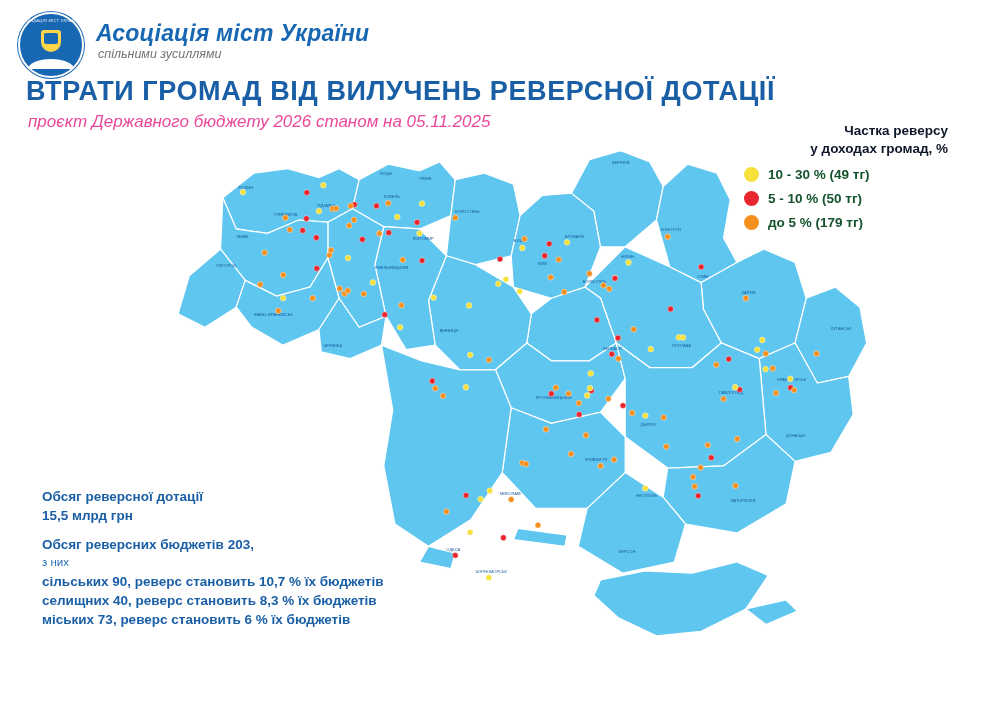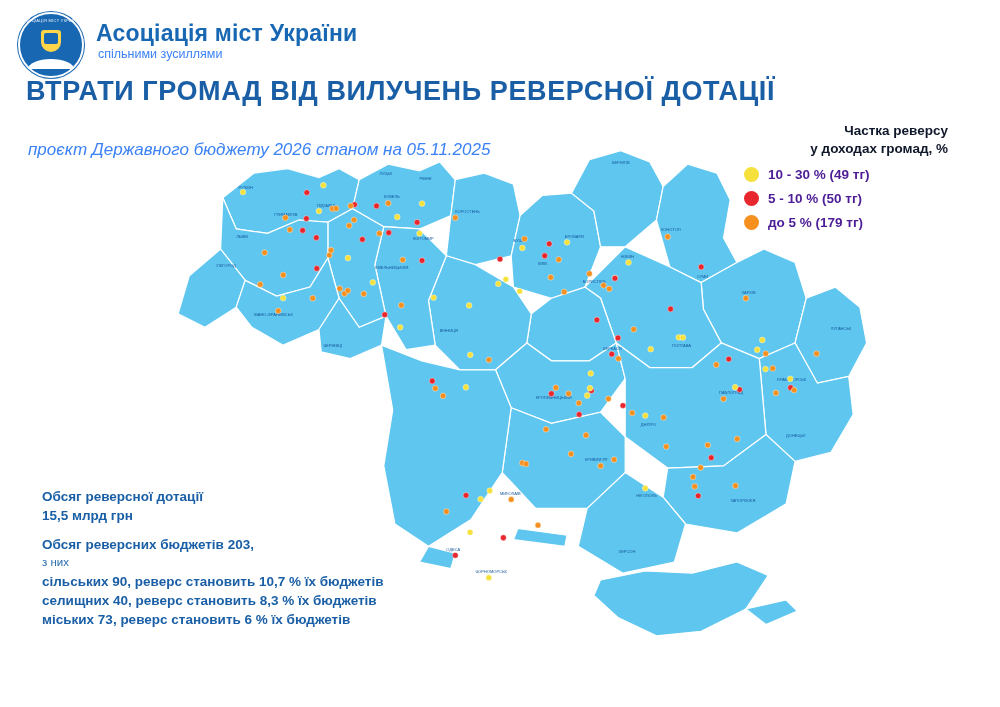--- a/index.html
+++ b/index.html
@@ -15,20 +15,21 @@
     font-family: "Liberation Sans", sans-serif;
     color: #1b5fa8;
   }
 
   
   #header {
     position: absolute;
     left: 0; top: 0;
     width: 1000px;
     height: 70px;
+    font-style: italic;
   }
   #logo-mark {
     position: absolute;
     left: 18px; top: 12px;
     width: 62px; height: 62px;
     border-radius: 50%;
     background: #1867b3;
     border: 2px solid #ffffff;
     box-shadow: 0 0 0 1px #1867b3;
   }
@@ -69,39 +70,38 @@
     left: 96px; top: 20px;
     font-size: 23px;
     font-weight: bold;
     letter-spacing: .2px;
     color: #1867b3;
   }
   #org-slogan {
     position: absolute;
     left: 98px; top: 47px;
     font-size: 12.5px;
-    color: #3b82f6;
+    color: #737373;
   }
 
   
   #main-title {
     position: absolute;
     left: 26px; top: 76px;
     font-size: 27px;
     font-weight: bold;
     letter-spacing: .6px;
     color: #1a5fa6;
   }
   #subtitle {
     position: absolute;
     left: 28px; top: 112px;
     font-size: 17px;
     font-style: italic;
-    color: #3b82f6;
-    margin-top: 28px;
+    color: #ec4899;
   }
 
   
   #legend {
     position: absolute;
     right: 52px; top: 122px;
     width: 220px;
     text-align: right;
   }
   #legend .legend-title {
@@ -122,21 +122,21 @@
   }
   #legend .dot {
     width: 15px; height: 15px;
     border-radius: 50%;
     flex: 0 0 auto;
     margin-right: 9px;
   }
   #legend .legend-label {
     font-size: 13.5px;
     font-weight: bold;
-    color: #4c1d95;
+    color: #14532d;
     white-space: nowrap;
   }
 
   
   #map-wrap {
     position: absolute;
     left: 120px; top: 130px;
     width: 760px; height: 560px;
   }
   #map-svg { display: block; }

